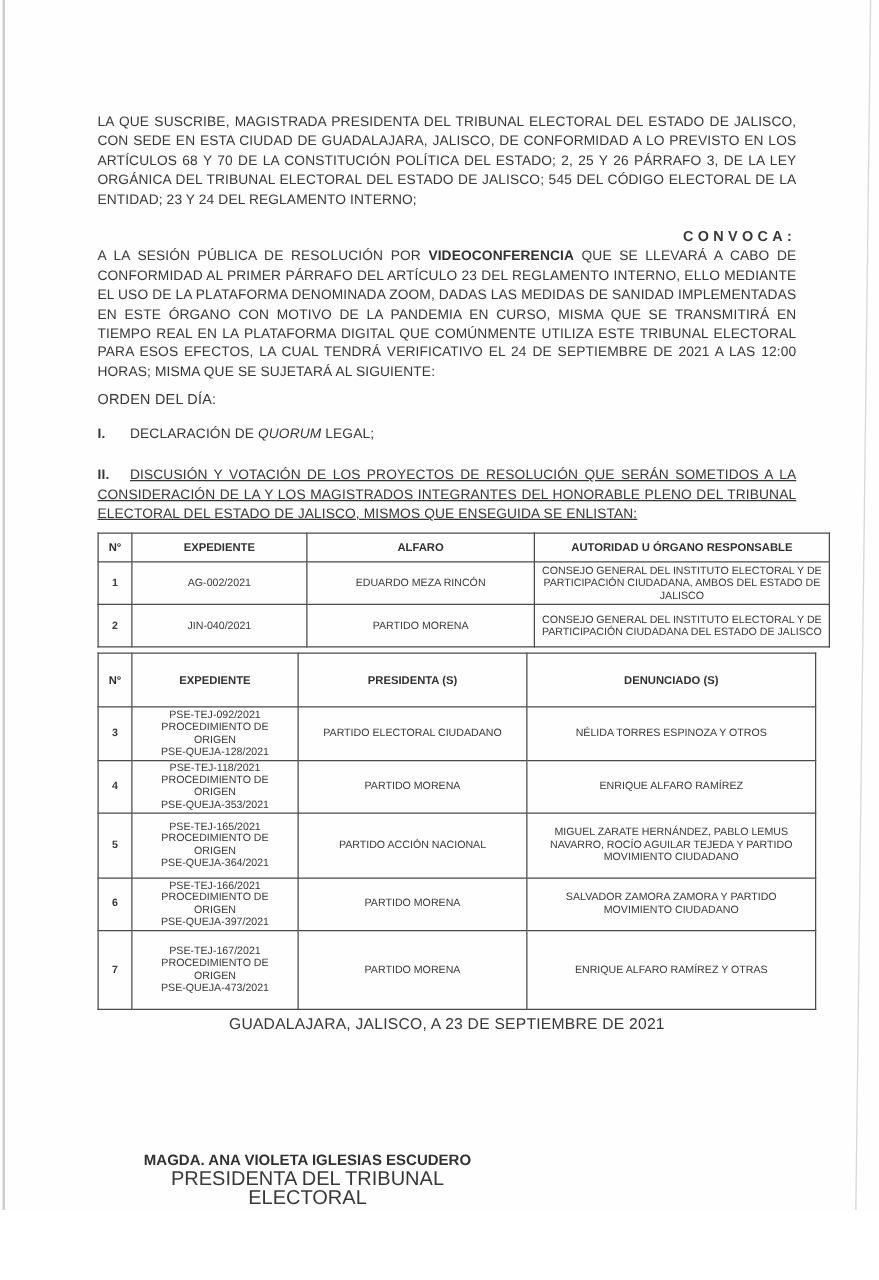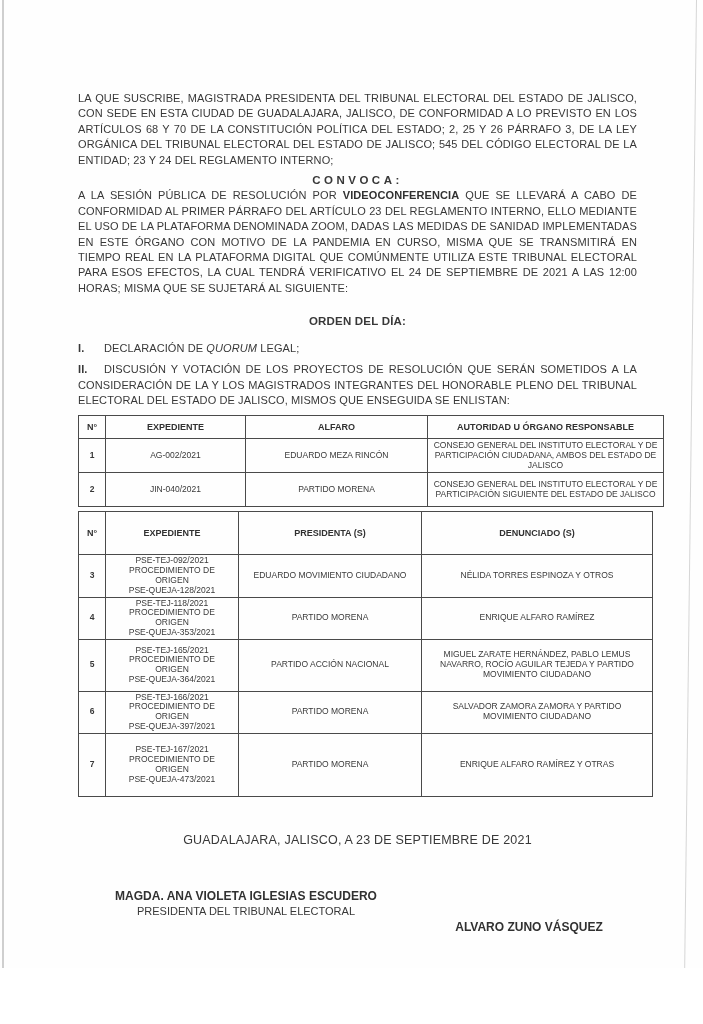--- a/index.html
+++ b/index.html
@@ -8,25 +8,25 @@
     font-family:"Liberation Sans","DejaVu Sans",sans-serif;color:#383838;
     overflow:hidden;
   }
   .scan-edge{position:absolute;top:0;height:1024px;pointer-events:none;}
   .scan-edge.left{left:2px;width:2px;background:#bfbfbf;opacity:.75;}
   .scan-edge.right{left:696px;width:1px;background:#cccccc;opacity:.8;transform:rotate(0.7deg);transform-origin:top center;}
 
   .content{position:absolute;left:78px;top:0;width:559px;}
   p{margin:0;font-size:11px;line-height:15.4px;text-align:justify;letter-spacing:.1px;}
   .p-intro{margin-top:91px;}
-  .h-convoca{margin-top:5px;text-align:center;font-weight:bold;font-size:11.5px;letter-spacing:3.5px;}
+  .h-convoca{margin-top:15px;text-align:right;font-weight:bold;font-size:11.5px;letter-spacing:3.5px;}
   .p-session{}
-  .h-orden{margin-top:18px;text-align:center;font-weight:bold;font-size:11.5px;letter-spacing:.2px;}
+  .h-orden{margin-top:7px;font-weight:normal;font-size:11.5px;letter-spacing:.2px;}
   .item{margin-top:11px;}
-  .item.second{margin-top:6px;}
+  .item.second{margin-top:18px;text-decoration:underline;}
   .item-num{display:inline-block;min-width:26px;font-weight:bold;}
   .it{font-style:italic;margin-top:28px;}
   b{color:#313131;}
 
   table{border-collapse:collapse;table-layout:fixed;}
   .t1{margin-top:7px;width:585px;}
   .t2{margin-top:4px;width:574px;}
   th,td{border:1px solid #4a4a4a;text-align:center;vertical-align:middle;padding:1px 4px;overflow:hidden;}
   th{font-size:9px;line-height:10.5px;font-weight:bold;color:#313131;}
   td{font-size:8.5px;line-height:9.8px;}
@@ -34,26 +34,26 @@
   .t1 thead tr{height:23px;}
   .t1 tbody tr{height:34px;}
   .t2 thead tr{height:43px;}
   .t2 tbody tr:nth-child(1){height:37px;}
   .t2 tbody tr:nth-child(2){height:38px;}
   .t2 tbody tr:nth-child(3){height:52px;}
   .t2 tbody tr:nth-child(4){height:40px;}
   .t2 tbody tr:nth-child(5){height:63px;}
   .t2 td:nth-child(2){white-space:pre-line;}
 
-  .date-line{margin-top:36px;text-align:center;font-size:12.5px;letter-spacing:.2px;text-align:center;}
+  .date-line{margin-top:4px;text-align:center;font-size:12.5px;letter-spacing:.2px;text-align:center;}
   .sig{position:absolute;text-align:center;}
-  .sig-left{left:90px;top:888px;width:312px;}
+  .sig-left{left:90px;top:920px;width:312px;}
   .sig-right{left:398px;top:919px;width:262px;}
   .sig .name{font-weight:bold;font-size:12px;line-height:16px;color:#313131;}
-  .sig .title{font-size:11px;line-height:15px;}
+  .sig .title{font-size:16px;line-height:15px;}
 </style>
 </head>
 <body>
 
 <div class="page">
   <div class="scan-edge left"></div>
   <div class="scan-edge right"></div>
 
   <div class="content">
 
@@ -88,21 +88,21 @@
         <tr>
           <td>1</td>
           <td>AG-002/2021</td>
           <td>EDUARDO MEZA RINCÓN</td>
           <td>CONSEJO GENERAL DEL INSTITUTO ELECTORAL Y DE PARTICIPACIÓN CIUDADANA, AMBOS DEL ESTADO DE JALISCO</td>
         </tr>
         <tr>
           <td>2</td>
           <td>JIN-040/2021</td>
           <td>PARTIDO MORENA</td>
-          <td>CONSEJO GENERAL DEL INSTITUTO ELECTORAL Y DE PARTICIPACIÓN SIGUIENTE DEL ESTADO DE JALISCO</td>
+          <td>CONSEJO GENERAL DEL INSTITUTO ELECTORAL Y DE PARTICIPACIÓN CIUDADANA DEL ESTADO DE JALISCO</td>
         </tr>
       </tbody>
     </table>
 
     <table class="t2">
       <colgroup>
           <col style="width:27px">
           <col style="width:133px">
           <col style="width:183px">
           <col style="width:231px">
@@ -115,21 +115,21 @@
           <th>DENUNCIADO (S)</th>
         </tr>
       </thead>
       <tbody>
         <tr>
           <td>3</td>
           <td>PSE-TEJ-092/2021
 PROCEDIMIENTO DE
 ORIGEN
 PSE-QUEJA-128/2021</td>
-          <td>EDUARDO MOVIMIENTO CIUDADANO</td>
+          <td>PARTIDO ELECTORAL CIUDADANO</td>
           <td>NÉLIDA TORRES ESPINOZA Y OTROS</td>
         </tr>
         <tr>
           <td>4</td>
           <td>PSE-TEJ-118/2021
 PROCEDIMIENTO DE
 ORIGEN
 PSE-QUEJA-353/2021</td>
           <td>PARTIDO MORENA</td>
           <td>ENRIQUE ALFARO RAMÍREZ</td>
@@ -166,15 +166,14 @@
 
     <p class="date-line">GUADALAJARA, JALISCO, A 23 DE SEPTIEMBRE DE 2021</p>
   </div>
 
   <div class="sig sig-left">
     <div class="name">MAGDA. ANA VIOLETA IGLESIAS ESCUDERO</div>
     <div class="title">PRESIDENTA DEL TRIBUNAL ELECTORAL</div>
   </div>
 
   <div class="sig sig-right">
-    <div class="name">ALVARO ZUNO VÁSQUEZ</div>
   </div>
 </div>
 
 </body></html>

